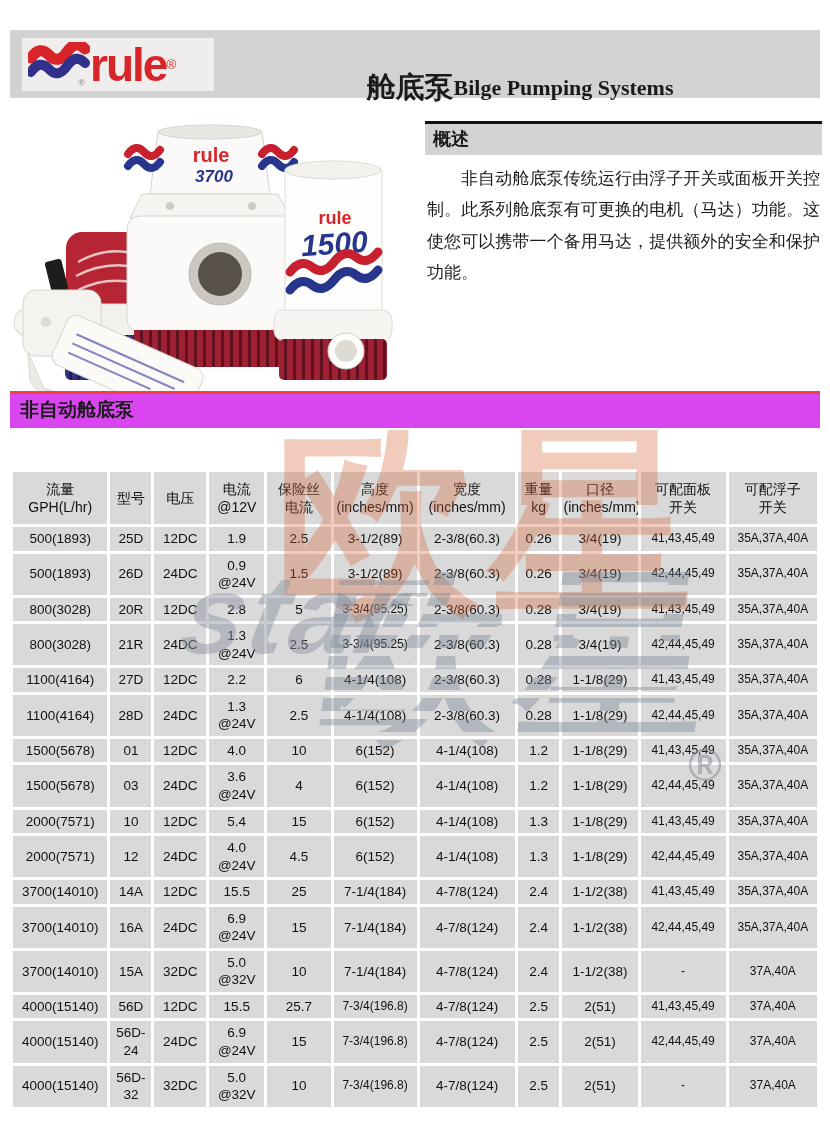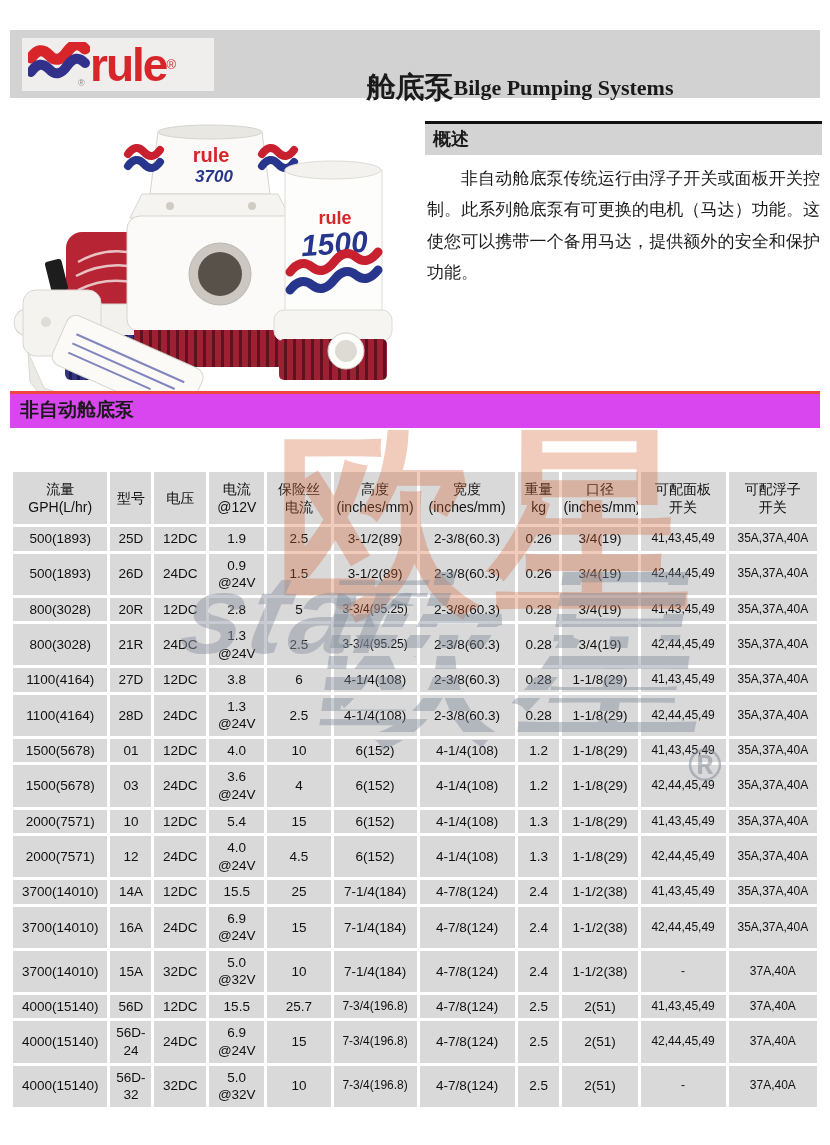--- a/index.html
+++ b/index.html
@@ -245,21 +245,21 @@
           <td>2-3/8(60.3)</td>
           <td>0.28</td>
           <td>3/4(19)</td>
           <td class="small">42,44,45,49</td>
           <td class="small">35A,37A,40A</td>
         </tr>
         <tr>
           <td>1100(4164)</td>
           <td>27D</td>
           <td>12DC</td>
-          <td>3.8</td>
+          <td>2.2</td>
           <td>6</td>
           <td>4-1/4(108)</td>
           <td>2-3/8(60.3)</td>
           <td>0.28</td>
           <td>1-1/8(29)</td>
           <td class="small">41,43,45,49</td>
           <td class="small">35A,37A,40A</td>
         </tr>
         <tr>
           <td>1100(4164)</td>

